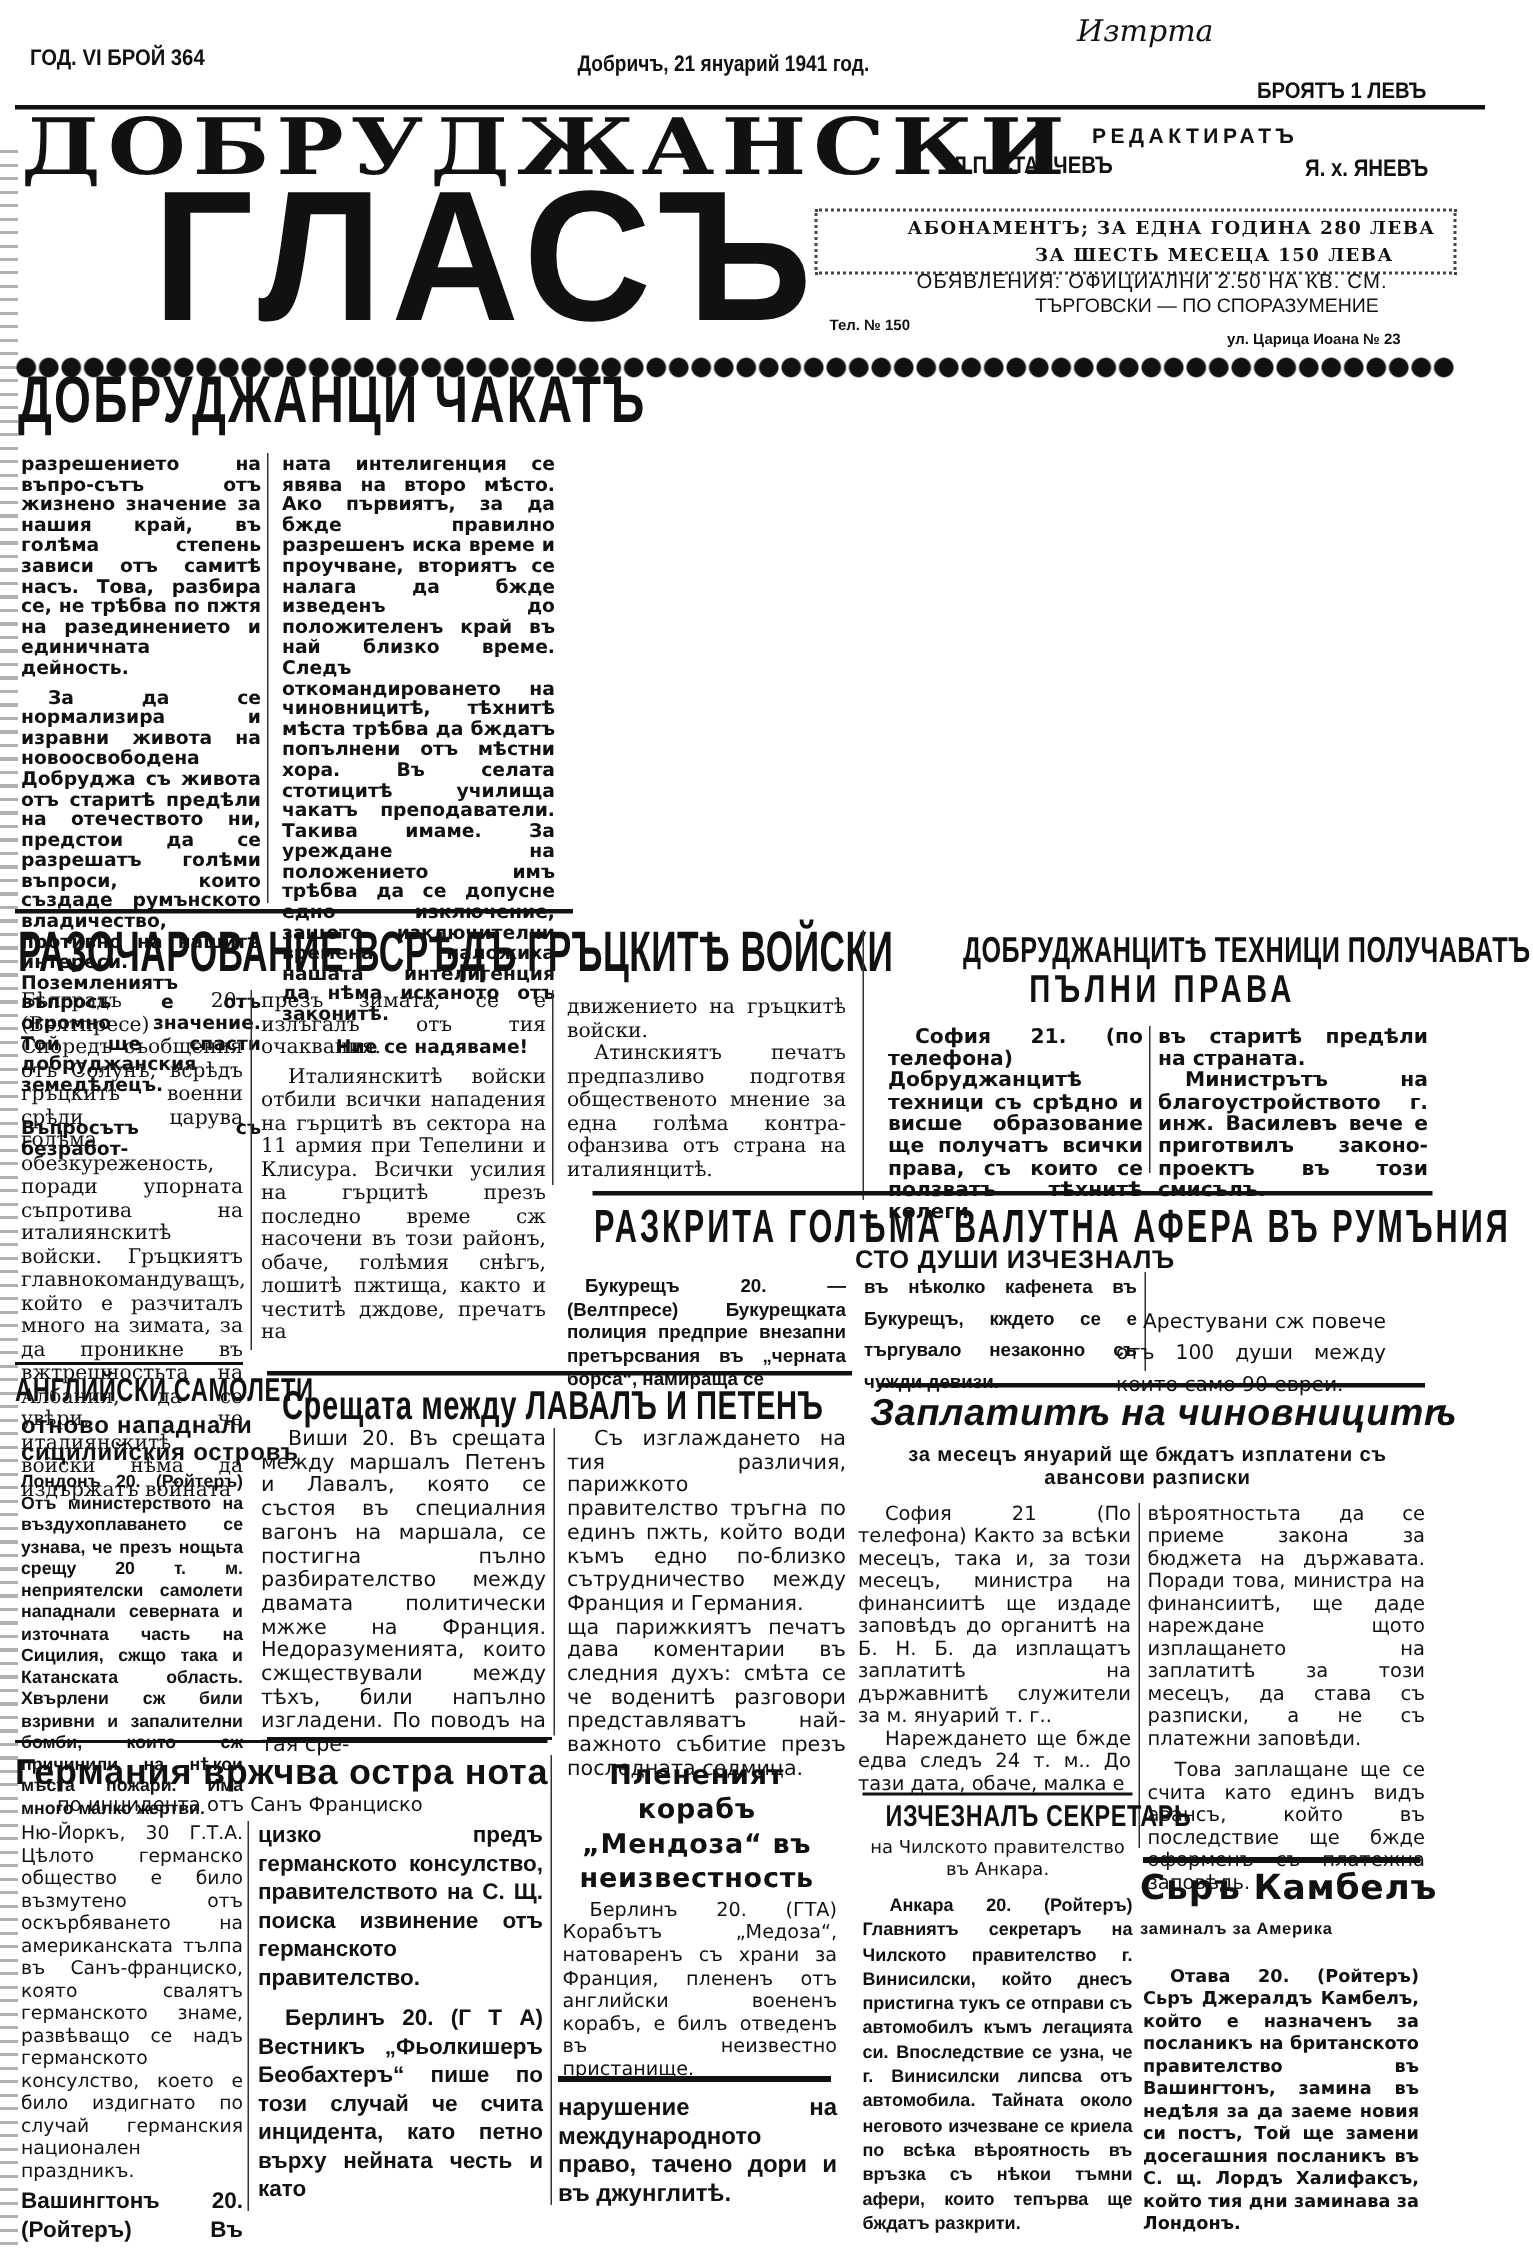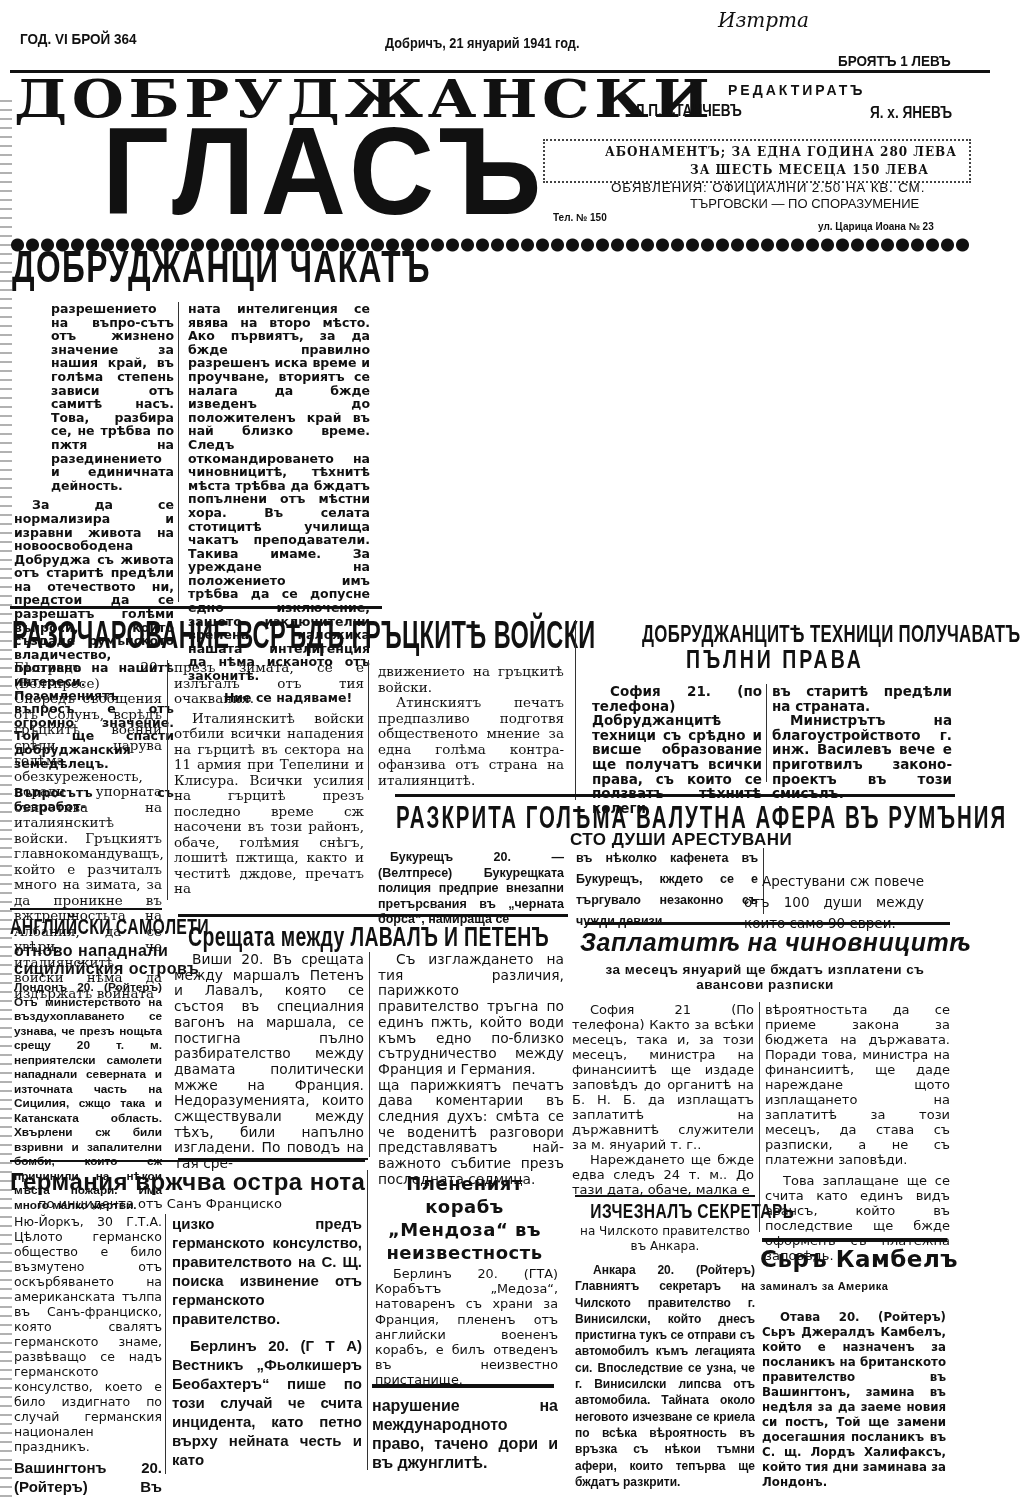--- a/index.html
+++ b/index.html
@@ -44,21 +44,21 @@
 <div class="abs cond" style="left:690px;top:163px;font-size:12px;font-family:'DejaVu Serif',serif;letter-spacing:1px;">ЗА ШЕСТЬ МЕСЕЦА 150 ЛЕВА</div>
 <div class="abs" style="left:585px;top:180px;font-size:13.5px;font-family:'Liberation Sans',sans-serif;letter-spacing:.8px;white-space:nowrap;margin-left:26px;">ОБЯВЛЕНИЯ: ОФИЦИАЛНИ 2.50 НА КВ. СМ.</div>
 <div class="abs" style="left:690px;top:196px;font-size:13px;font-family:'Liberation Sans',sans-serif;white-space:nowrap;">ТЪРГОВСКИ — ПО СПОРАЗУМЕНИЕ</div>
 <div class="abs cond" style="left:553px;top:212px;font-size:10px;">Тел. № 150</div>
 <div class="abs cond" style="left:818px;top:221px;font-size:10px;">ул. Царица Иоана № 23</div>
 
 <div class="wave"></div>
 
 <div class="hl" style="left:12px;top:242px;font-size:44px;transform:scaleX(.72);transform-origin:left top;letter-spacing:2px;">ДОБРУДЖАНЦИ ЧАКАТЪ</div>
 <div class="col bold" style="left:14px;top:302px;width:160px;font-size:12.5px;line-height:13.6px;">
-  <p style="text-indent:0;margin-left:37px;">разрешението на въпро-сътъ отъ жизнено значение за нашия край, въ голѣма степень зависи отъ самитѣ насъ. Това, разбира се, не трѣбва по пжтя на разединението и единичната дейность.</p>
+  <p style="text-indent:0;">разрешението на въпро-сътъ отъ жизнено значение за нашия край, въ голѣма степень зависи отъ самитѣ насъ. Това, разбира се, не трѣбва по пжтя на разединението и единичната дейность.</p>
   <p style="margin-top:6px;">За да се нормализира и изравни живота на новоосвободена Добруджа съ живота отъ старитѣ предѣли на отечеството ни, предстои да се разрешатъ голѣми въпроси, които създаде румънското владичество, противно на нашитѣ интереси. Поземлениятъ въпросъ е отъ огромно значение. Той ще спасти добруджанския земедѣлецъ.</p>
   <p style="margin-top:16px;text-indent:0;">Въпросътъ съ безработ-</p>
 </div>
 <div class="vrule" style="left:178px;top:302px;height:300px;"></div>
 <div class="col bold" style="left:188px;top:302px;width:182px;font-size:12.5px;line-height:13.6px;">
   <p style="text-indent:0;">ната интелигенция се явява на второ мѣсто. Ако първиятъ, за да бжде правилно разрешенъ иска време и проучване, вториятъ се налага да бжде изведенъ до положителенъ край въ най близко време. Следъ откомандироването на чиновницитѣ, тѣхнитѣ мѣста трѣбва да бждатъ попълнени отъ мѣстни хора. Въ селата стотицитѣ училища чакатъ преподаватели. Такива имаме. За уреждане на положението имъ трѣбва да се допусне едно изключение, защото изключителни времена наложиха нашата интелигенция да нѣма исканото отъ законитѣ.</p>
   <p style="margin-top:8px;text-align:center;">Ние се надяваме!</p>
 </div>
 <div class="rule" style="left:10px;top:606px;width:372px;height:3px;"></div>
 
@@ -86,21 +86,21 @@
   <p>София 21. (по телефона) Добруджанцитѣ техници съ срѣдно и висше образование ще получатъ всички права, съ които се ползватъ тѣхнитѣ колеги</p>
 </div>
 <div class="vrule" style="left:766px;top:684px;height:98px;"></div>
 <div class="col bold" style="left:772px;top:684px;width:180px;font-size:13.5px;line-height:14.6px;">
   <p style="text-indent:0;">въ старитѣ предѣли на страната.</p>
   <p>Министрътъ на благоустройството г. инж. Василевъ вече е приготвилъ законо-проектъ въ този смисълъ.</p>
 </div>
 <div class="rule" style="left:395px;top:794px;width:560px;height:3px;"></div>
 
 <div class="hl" style="left:396px;top:800px;font-size:31px;transform:scaleX(.66);transform-origin:left top;letter-spacing:3px;">РАЗКРИТА ГОЛѢМА ВАЛУТНА АФЕРА ВЪ РУМЪНИЯ</div>
-<div class="hl" style="left:570px;top:830px;font-size:17px;">СТО ДУШИ АРЕСТУВАНИ</div>
+<div class="hl" style="left:570px;top:830px;font-size:17px;">СТО ДУШИ ИЗЧЕЗНАЛЪ</div>
 <div class="col narrow" style="left:378px;top:850px;width:186px;font-size:12.5px;line-height:15.5px;">
   <p style="text-indent:12px;">Букурещъ 20. — (Велтпресе) Букурещката полиция предприе внезапни претърсвания въ „черната борса“, намираща се</p>
 </div>
 <div class="col narrow" style="left:576px;top:848px;width:182px;font-size:12.5px;line-height:21px;">
   <p style="text-indent:0;">въ нѣколко кафенета въ Букурещъ, кждето се е търгувало незаконно съ чужди девизи.</p>
 </div>
 <div class="vrule" style="left:763px;top:848px;height:66px;"></div>
 <div class="col" style="left:744px;top:848px;width:180px;font-size:13.5px;line-height:21px;margin-top:23px;">
   <p>Арестувани сж повече отъ 100 души между които само 90 евреи.</p>
 </div>

